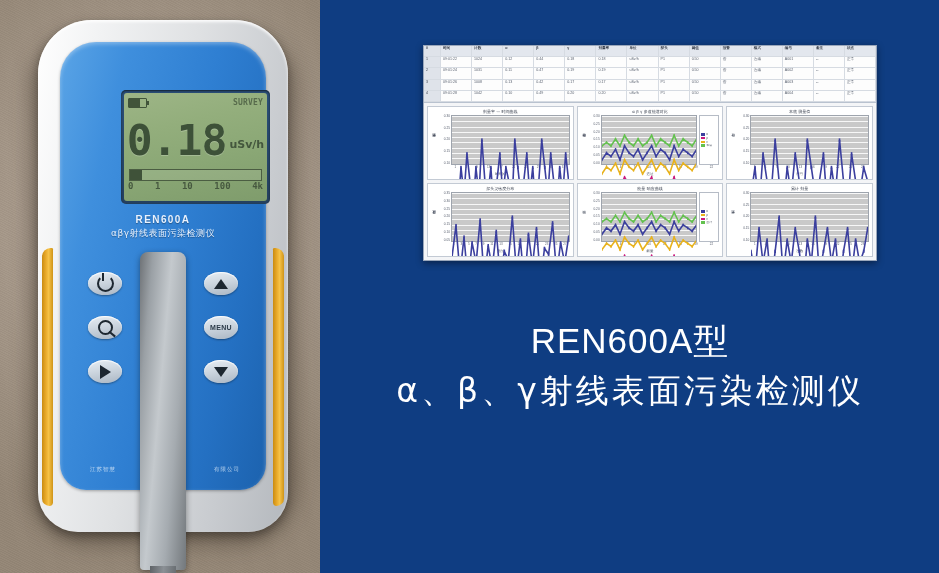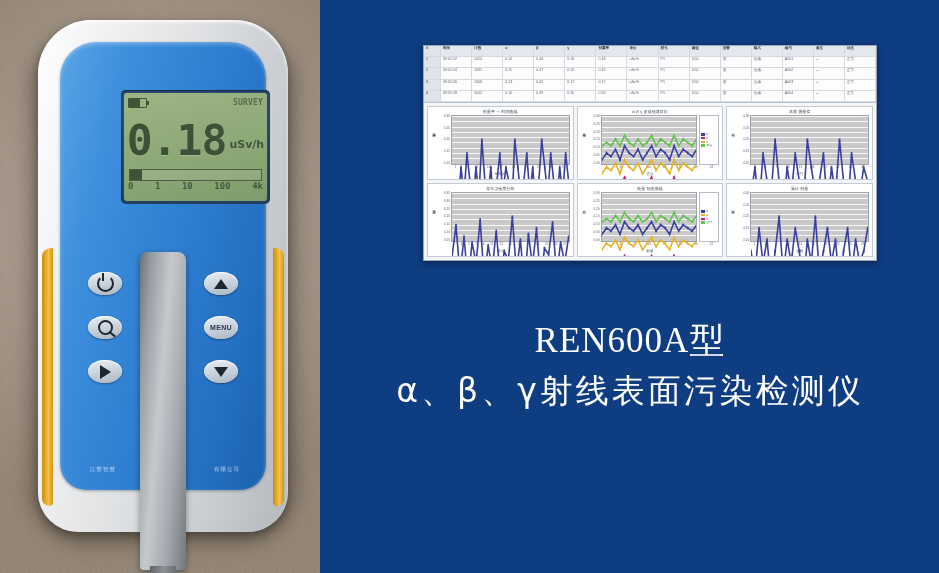--- a/index.html
+++ b/index.html
@@ -355,21 +355,21 @@
 
   
   #title-block {
     position: absolute;
     left: 330px; top: 318px;
     width: 600px;
     color: #ffffff;
     text-align: center;
   }
   .title-line1 {
-    font-family: Liberation Serif, serif;
+    font-family: Liberation Sans, sans-serif;
     font-size: 35px;
     letter-spacing: 1px;
     line-height: 46px;
   }
   .title-line2 {
     font-family: "DejaVu Sans", sans-serif;
     font-size: 33px;
     letter-spacing: 3px;
     line-height: 54px;
   }
@@ -406,20 +406,24 @@
             <div class="lcd-scale" id="lcd-scale">
                 <span>0</span>
                 <span>1</span>
                 <span>10</span>
                 <span>100</span>
                 <span>4k</span>
               </div>
           </div>
         </div>
 
+        <div class="model-block">
+          <div class="model-name">REN600A</div>
+          <div class="model-desc">αβγ射线表面污染检测仪</div>
+        </div>
 
         <div class="keypad">
           <div class="key col-l row1">
             <span class="pwr"></span>
           </div>
           <div class="key col-l row2">
             <span class="magn"></span>
           </div>
           <div class="key col-l row3">
             <span class="tri-rt"></span>

